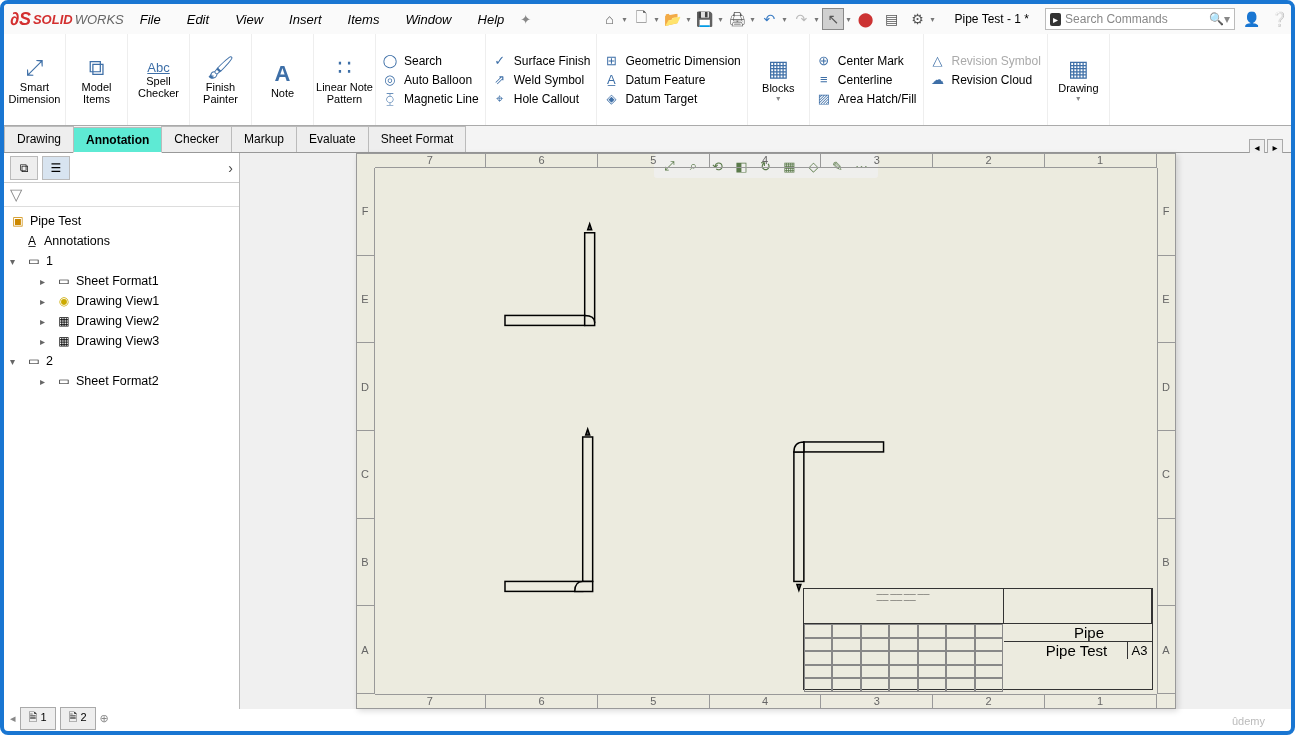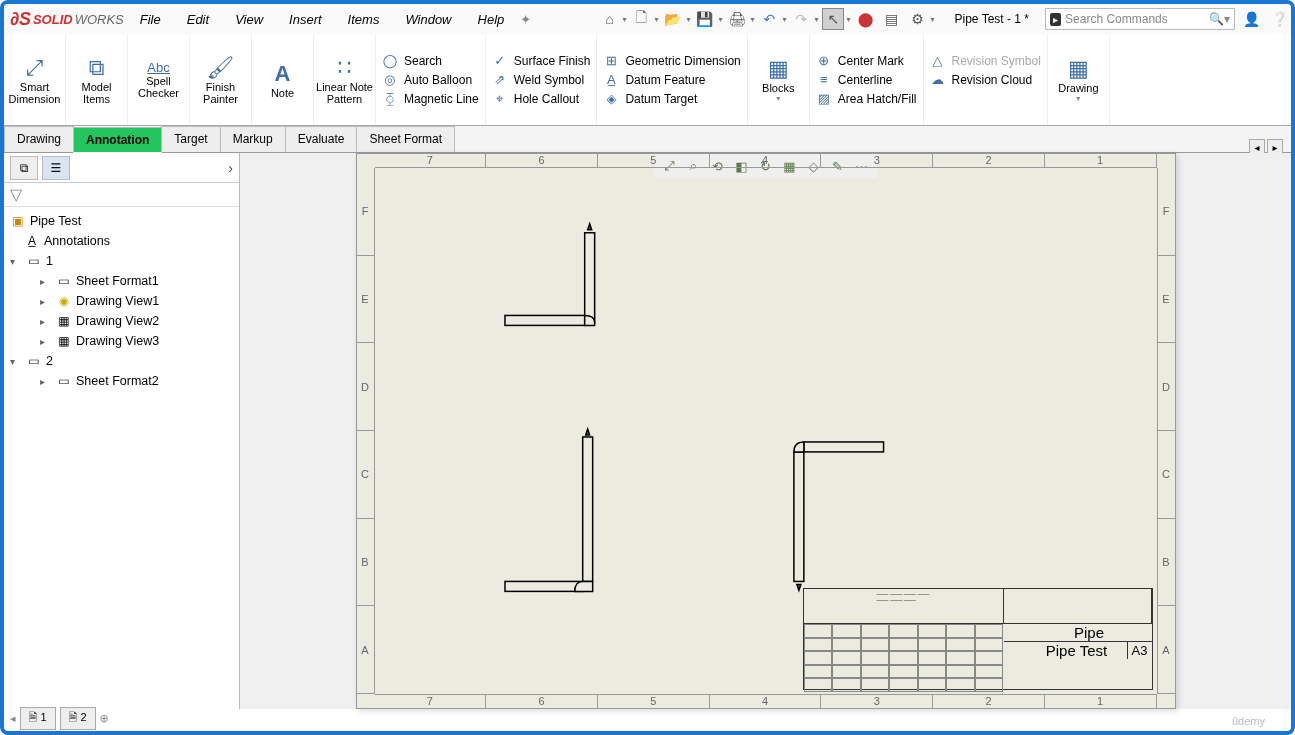--- a/index.html
+++ b/index.html
@@ -19,21 +19,21 @@
 .search-box .kb { background: #333; color: #fff; font-size: 10px; padding: 1px 3px; margin-right: 4px; border-radius: 2px; }
 .ribbon { display: flex; background: #fff; border-bottom: 1px solid #aaa; height: 92px; }
 .ribbon .big { display: flex; flex-direction: column; align-items: center; justify-content: center; width: 62px; font-size: 11px; text-align: center; padding: 4px 2px; border-right: 1px solid #eee; cursor: pointer; }
 .ribbon .big .ico { font-size: 22px; color: #3e6fa7; }
 .ribbon .stack { display: flex; flex-direction: column; justify-content: center; gap: 3px; padding: 2px 6px; border-right: 1px solid #eee; }
 .ribbon .stack .row { display: flex; align-items: center; gap: 6px; font-size: 12px; cursor: pointer; white-space: nowrap; }
 .ribbon .stack .row .ic { width: 16px; height: 16px; display: inline-flex; align-items: center; justify-content: center; font-size: 13px; color: #3e6fa7; }
 .ribbon .stack .row.dis { color: #aaa; }
 .tabbar { display: flex; background: #f4f4f4; border-bottom: 1px solid #999; font-size: 12px; }
 .tabbar .tab { padding: 5px 12px; border: 1px solid #bbb; border-bottom: none; margin-right: -1px; background: #eee; cursor: pointer; }
-.tabbar .tab.active { background: #22c55e; font-weight: 600; border-bottom: 1px solid #fff; position: relative; top: 1px; }
+.tabbar .tab.active { background: #5eead4; font-weight: 600; border-bottom: 1px solid #fff; position: relative; top: 1px; }
 .workarea { display: flex; height: 556px; }
 .leftpanel { width: 236px; border-right: 1px solid #bbb; background: #fff; display: flex; flex-direction: column; }
 .lp-tabs { height: 30px; display: flex; align-items: center; gap: 4px; padding: 2px 6px; border-bottom: 1px solid #ccc; }
 .lp-tabs .lt { width: 28px; height: 24px; border: 1px solid #bbb; background: #eee; display: flex; align-items: center; justify-content: center; font-size: 12px; }
 .lp-tabs .lt.active { background: #d8e4f0; }
 .lp-tabs .exp { margin-left: auto; font-size: 14px; color: #444; }
 .lp-filter { height: 24px; border-bottom: 1px solid #ddd; display: flex; align-items: center; padding-left: 6px; }
 .tree { padding: 4px 2px; font-size: 12.5px; overflow: auto; flex: 1; }
 .tree .node { display: flex; align-items: center; gap: 4px; padding: 2px 4px; white-space: nowrap; cursor: pointer; }
 .tree .node .tw { width: 12px; font-size: 10px; color: #666; }
@@ -219,21 +219,21 @@
   <div class="big">
       <span class="ico">▦</span>
       <span>Drawing</span>
       <span style="font-size:8px;color:#888">▾</span>
     </div>
 </div>
 
 <div class="tabbar">
   <div class="tab">Drawing</div>
   <div class="tab active">Annotation</div>
-  <div class="tab">Target</div>
+  <div class="tab">Checker</div>
   <div class="tab">Markup</div>
   <div class="tab">Evaluate</div>
   <div class="tab">Sheet Format</div>
 </div>
 
 <div class="side-arrows">
   <div class="ar">◂</div>
   <div class="ar">▸</div>
 </div>
 

